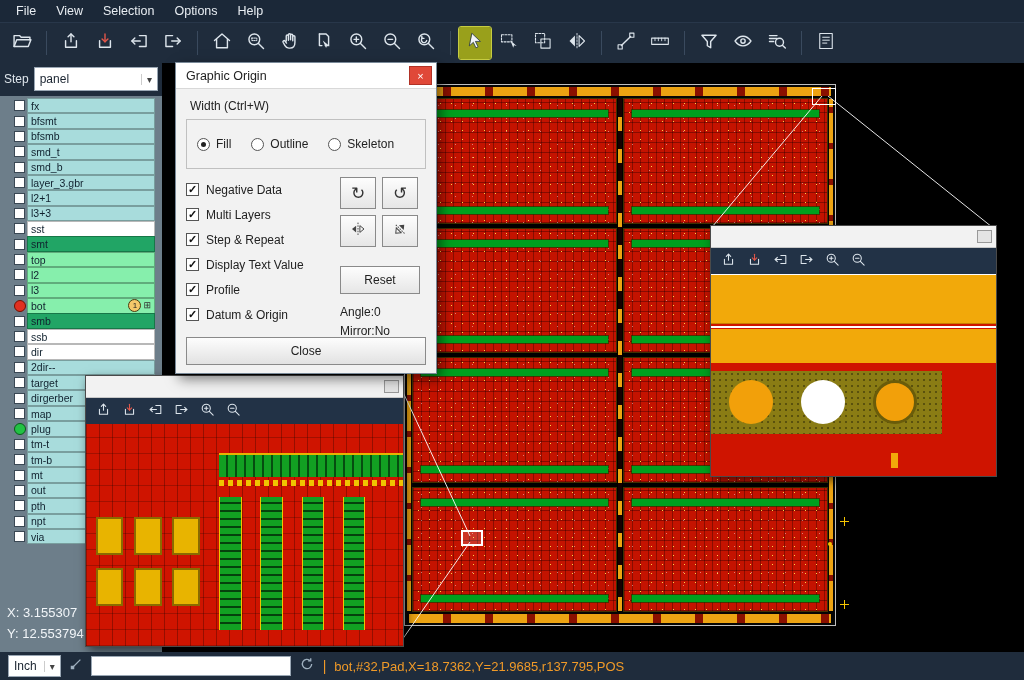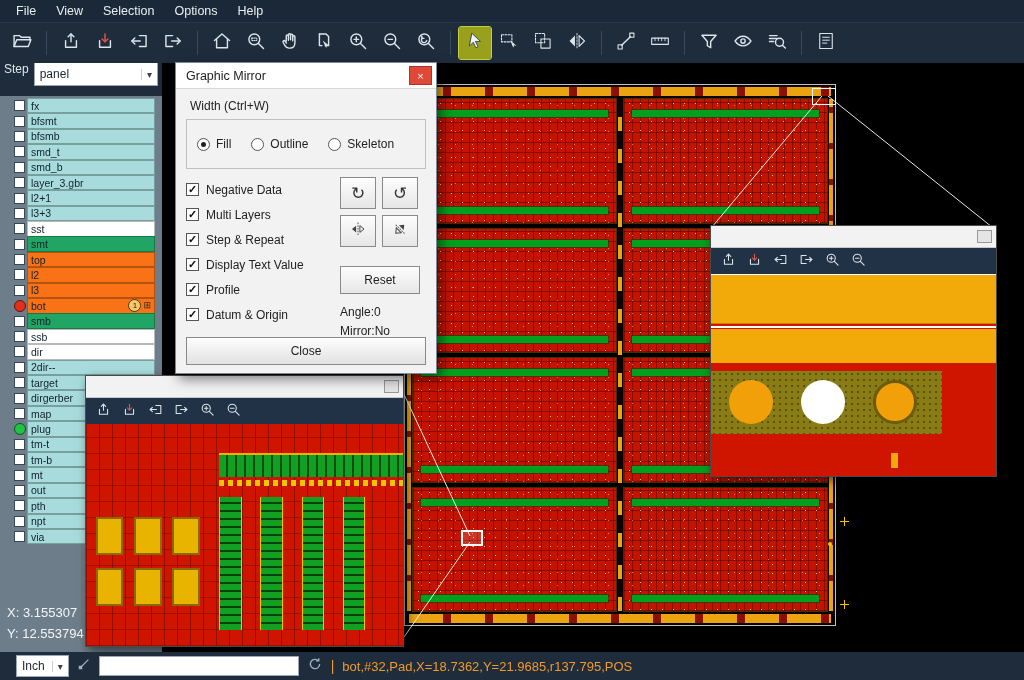--- a/index.html
+++ b/index.html
@@ -12,35 +12,35 @@
   .menu-item{color:#e8edf2;font-size:12.5px;padding:2px 10px;cursor:default;}
   #toolbar{position:absolute;top:22px;left:0;right:0;height:40px;background:#1f2c3c;
            display:flex;align-items:center;padding-left:6px;gap:2px;z-index:20;border-top:1px solid #28374a;}
   .tbtn{width:32px;height:32px;display:flex;align-items:center;justify-content:center;border-radius:2px;}
   .tbtn.active{background:#99a01b;outline:1px solid #c6cc41;}
   .tsep{width:1px;height:24px;background:#3a4a5e;margin:0 6px;}
 
   
   #main{position:absolute;top:62px;left:0;right:0;bottom:28px;}
   #sidebar{position:absolute;top:0;left:0;width:162px;bottom:0;background:#6d7e8a;z-index:10;}
-  #step-row{height:34px;background:#1f2c3c;display:flex;align-items:flex-start;padding:0 4px;gap:5px;}
+  #step-row{height:34px;background:#1f2c3c;display:flex;align-items:center;padding:0 4px;gap:5px;}
   #step-row .lbl{color:#dfe6ec;font-size:12px;}
   .combo{flex:1;background:#fff;height:22px;display:flex;align-items:center;font-size:12px;
          color:#1a2430;padding:0 5px;border:1px solid #9aa7b4;}
   .combo .chev{margin-left:auto;border-left:1px solid #ccc;padding-left:5px;color:#444;font-size:10px;}
   #layer-list{padding-top:2px;padding-left:12px;}
   .lrow{display:flex;align-items:center;height:15.4px;}
   .lcb{width:9px;height:9px;background:#fff;border:1px solid #3a4854;margin:0 2px;flex:none;}
   .dotm{width:10px;height:10px;border-radius:50%;margin:0 1.5px;flex:none;}
   .dot-red{background:#e03020;border:1px solid #701000;}
   .dot-green{background:#22c244;border:1px solid #0a5a1a;}
   .lbar{flex:1;height:13.5px;margin-right:7px;display:flex;align-items:center;padding:0 3px;
         font-size:10.5px;color:#10212e;border:1px solid rgba(0,0,0,.28);}
   .c-cyan{background:#a8dcdc;} .c-white{background:#ffffff;}
-  .c-green{background:#21a565;} .c-orange{background:#f97316;}
+  .c-green{background:#21a565;} .c-orange{background:#86efac;}
   .badge{margin-left:auto;width:11px;height:11px;border-radius:50%;border:1px solid #4a3a10;
          font-size:8px;display:flex;align-items:center;justify-content:center;color:#222;background:#f5c86a;flex:none;}
   .gridg{font-size:9px;color:#333;margin-left:2px;line-height:1;}
   #coords{position:absolute;left:7px;bottom:8px;color:#f2f6f9;font-size:13px;line-height:21px;}
 
   
   #canvas{position:absolute;left:162px;top:0;right:0;bottom:0;background:#000;overflow:hidden;}
   #pcb-panel{position:absolute;left:243px;top:23px;width:430px;height:540px;background:#050505;
              outline:1px solid rgba(255,255,255,.75);}
   .rail-h{position:absolute;left:4px;right:4px;height:9px;
@@ -141,21 +141,21 @@
   .sq-btn{height:30px;border:1px solid #8a8a8a;background:linear-gradient(#fdfdfd,#e6e6e6);
           display:flex;align-items:center;justify-content:center;font-size:17px;color:#333;}
   .reset-btn{margin-top:19px;width:78px;height:26px;border:1px solid #8a8a8a;
              background:linear-gradient(#fdfdfd,#e6e6e6);display:flex;align-items:center;justify-content:center;}
   .amtext{margin-top:9px;line-height:19px;}
   .close-btn{position:absolute;left:10px;right:10px;bottom:9px;height:26px;border:1px solid #8a8a8a;
              background:linear-gradient(#fdfdfd,#e2e2e2);display:flex;align-items:center;justify-content:center;}
 
   
   #statusbar{position:absolute;left:0;right:0;bottom:0;height:28px;background:#1f2c3c;
-             display:flex;align-items:center;padding:0 16px;gap:8px;z-index:60;}
+             display:flex;align-items:center;padding:0 8px;gap:8px;z-index:60;}
   .unit-combo{background:#fff;height:20px;display:flex;align-items:center;font-size:12px;color:#1a2430;
               padding:0 5px;gap:7px;border:1px solid #9aa7b4;}
   .sb-input{width:190px;height:18px;background:#fff;border:1px solid #9aa7b4;font-size:12px;padding:0 4px;}
   .sep-orange{color:#f09a28;font-size:14px;}
   .status-text{color:#f09a28;font-size:13px;white-space:nowrap;}
 </style>
 </head>
 <body>
 
 <div id="app">
@@ -691,21 +691,21 @@
         <span class="circ c1"></span>
         <span class="circ c2"></span>
         <span class="circ c3"></span>
       </div>
       <div class="omark"></div>
     </div>
   </div>
 
   <div id="dialog">
     <div id="dlg-title">
-      <span class="t">Graphic Mirror</span>
+      <span class="t">Graphic Origin</span>
       <span class="dlg-close">×</span>
     </div>
     <div id="dlg-body">
       <div class="wlabel">Width (Ctrl+W)</div>
       <div class="groupbox">
           <label class="dradio">
             <span class="rad on"></span>
             <span>Fill</span>
           </label>
           <label class="dradio">

